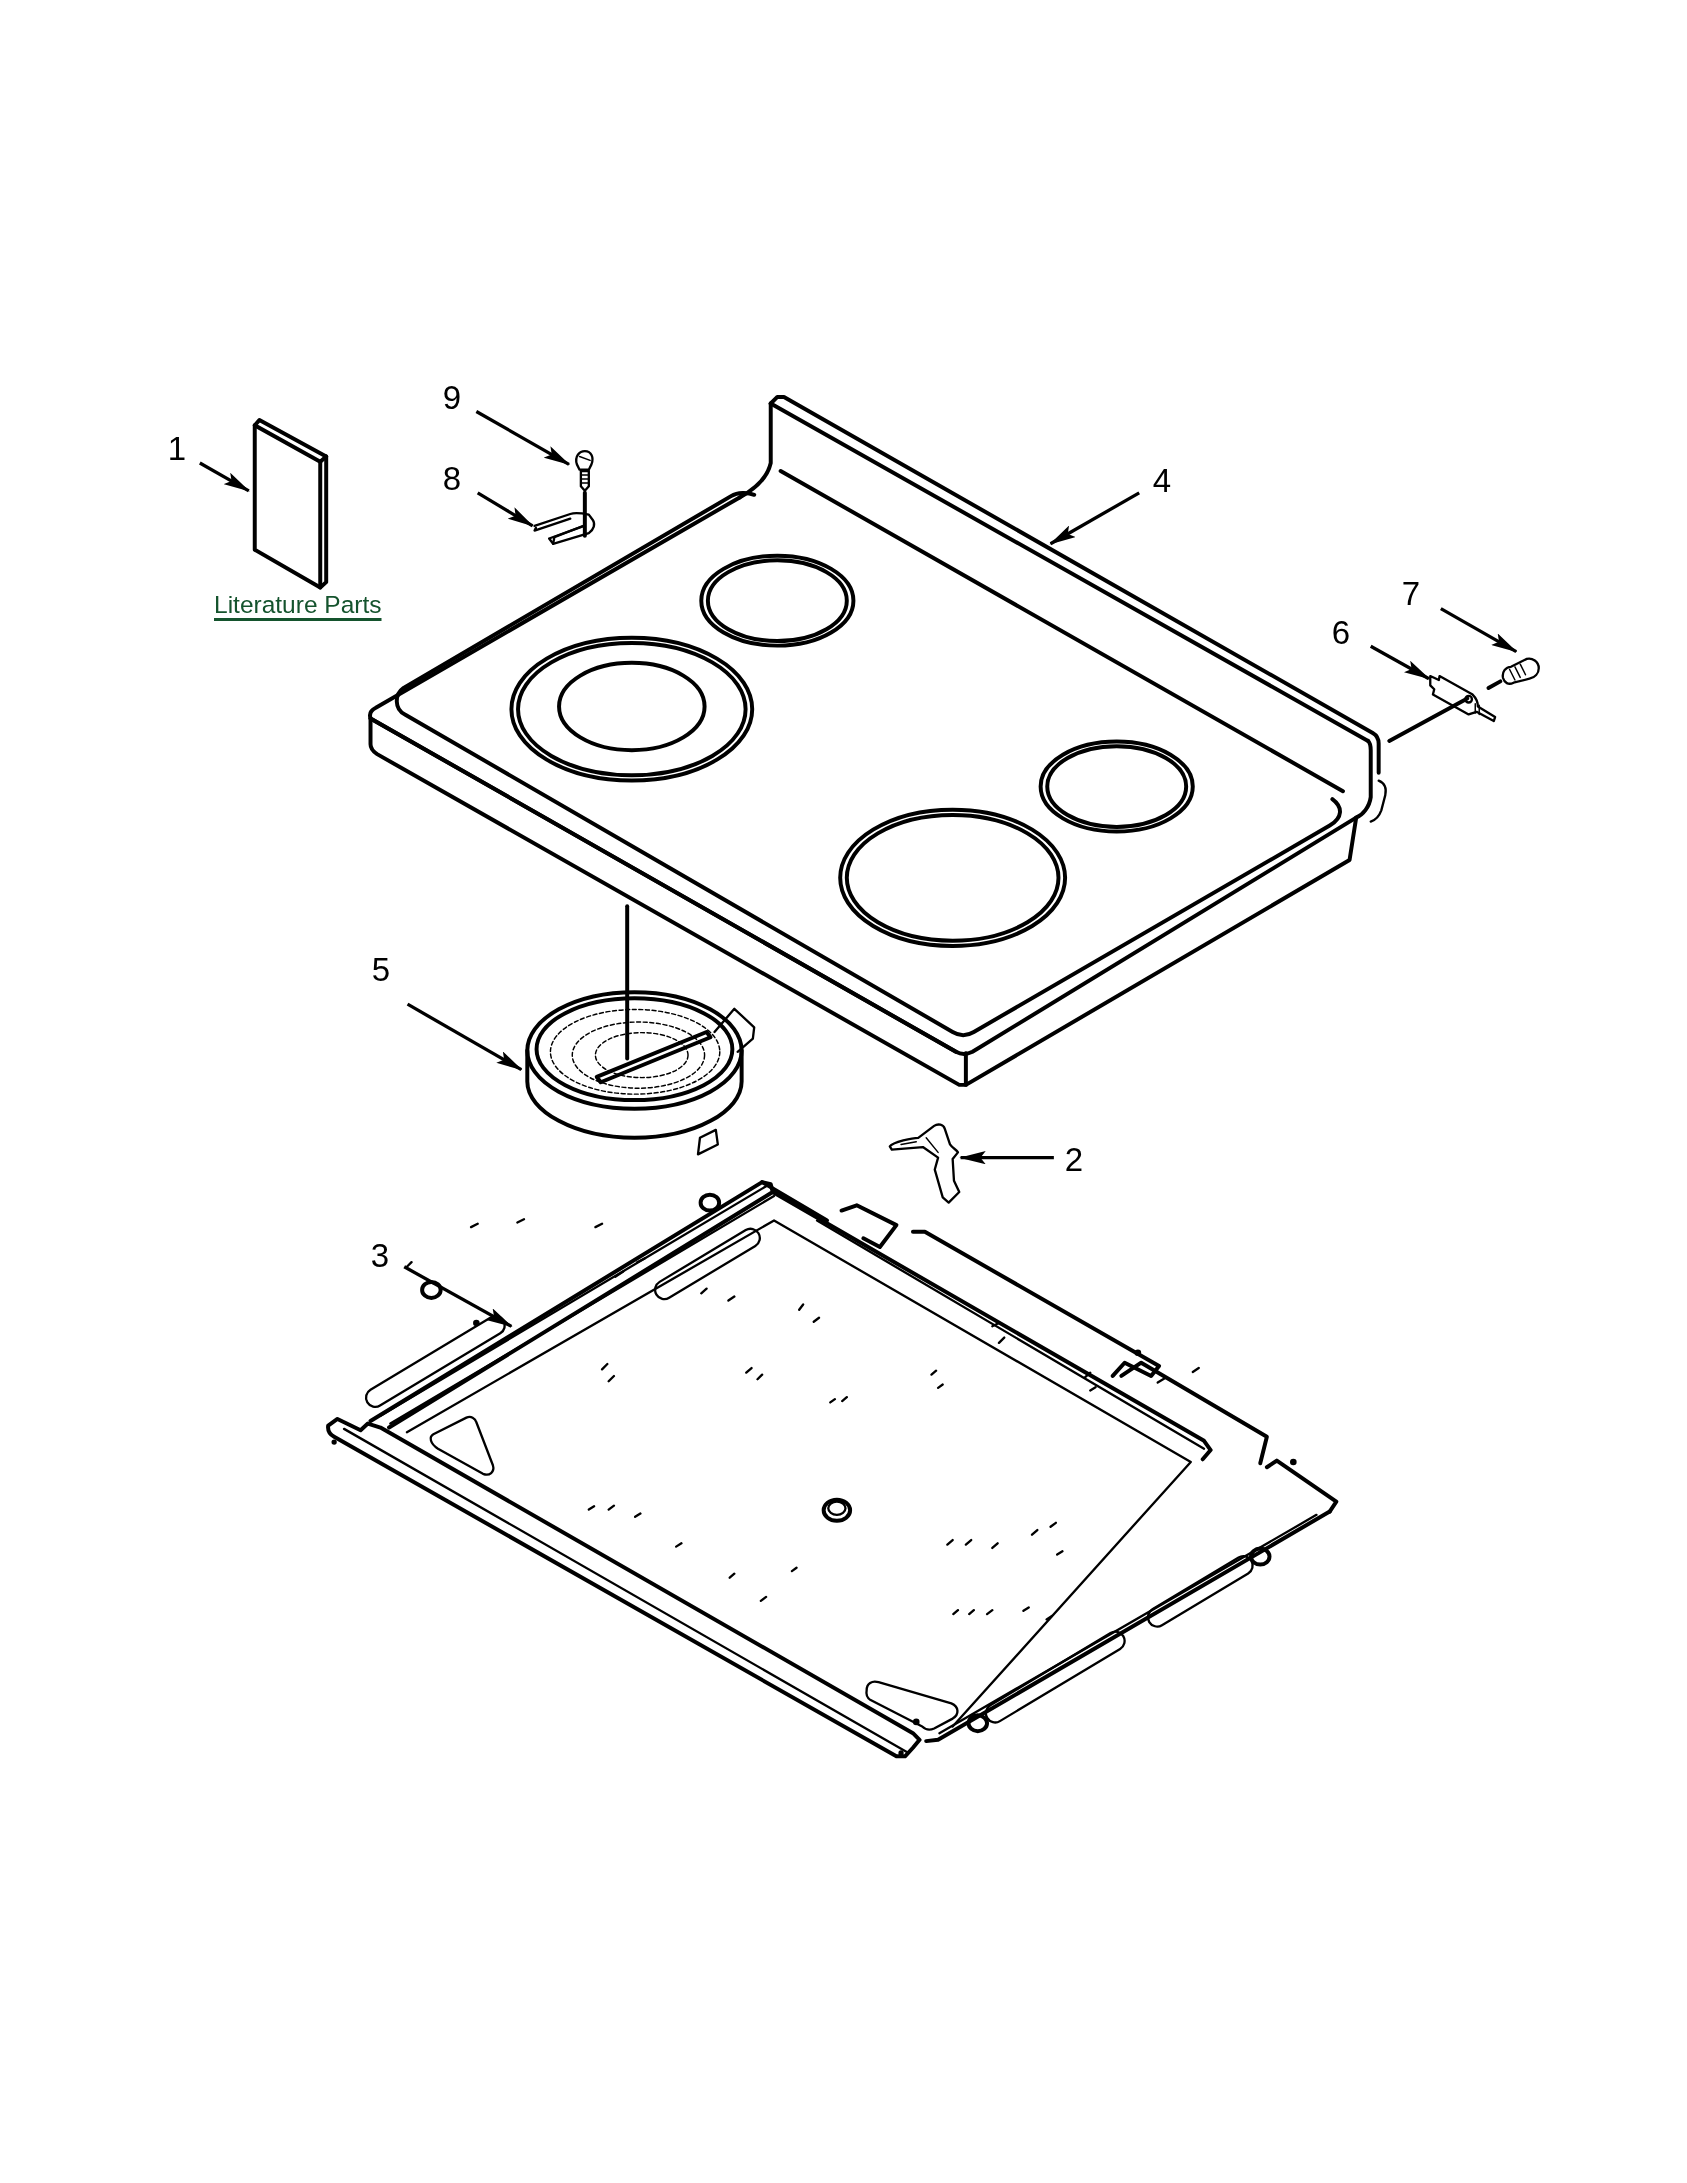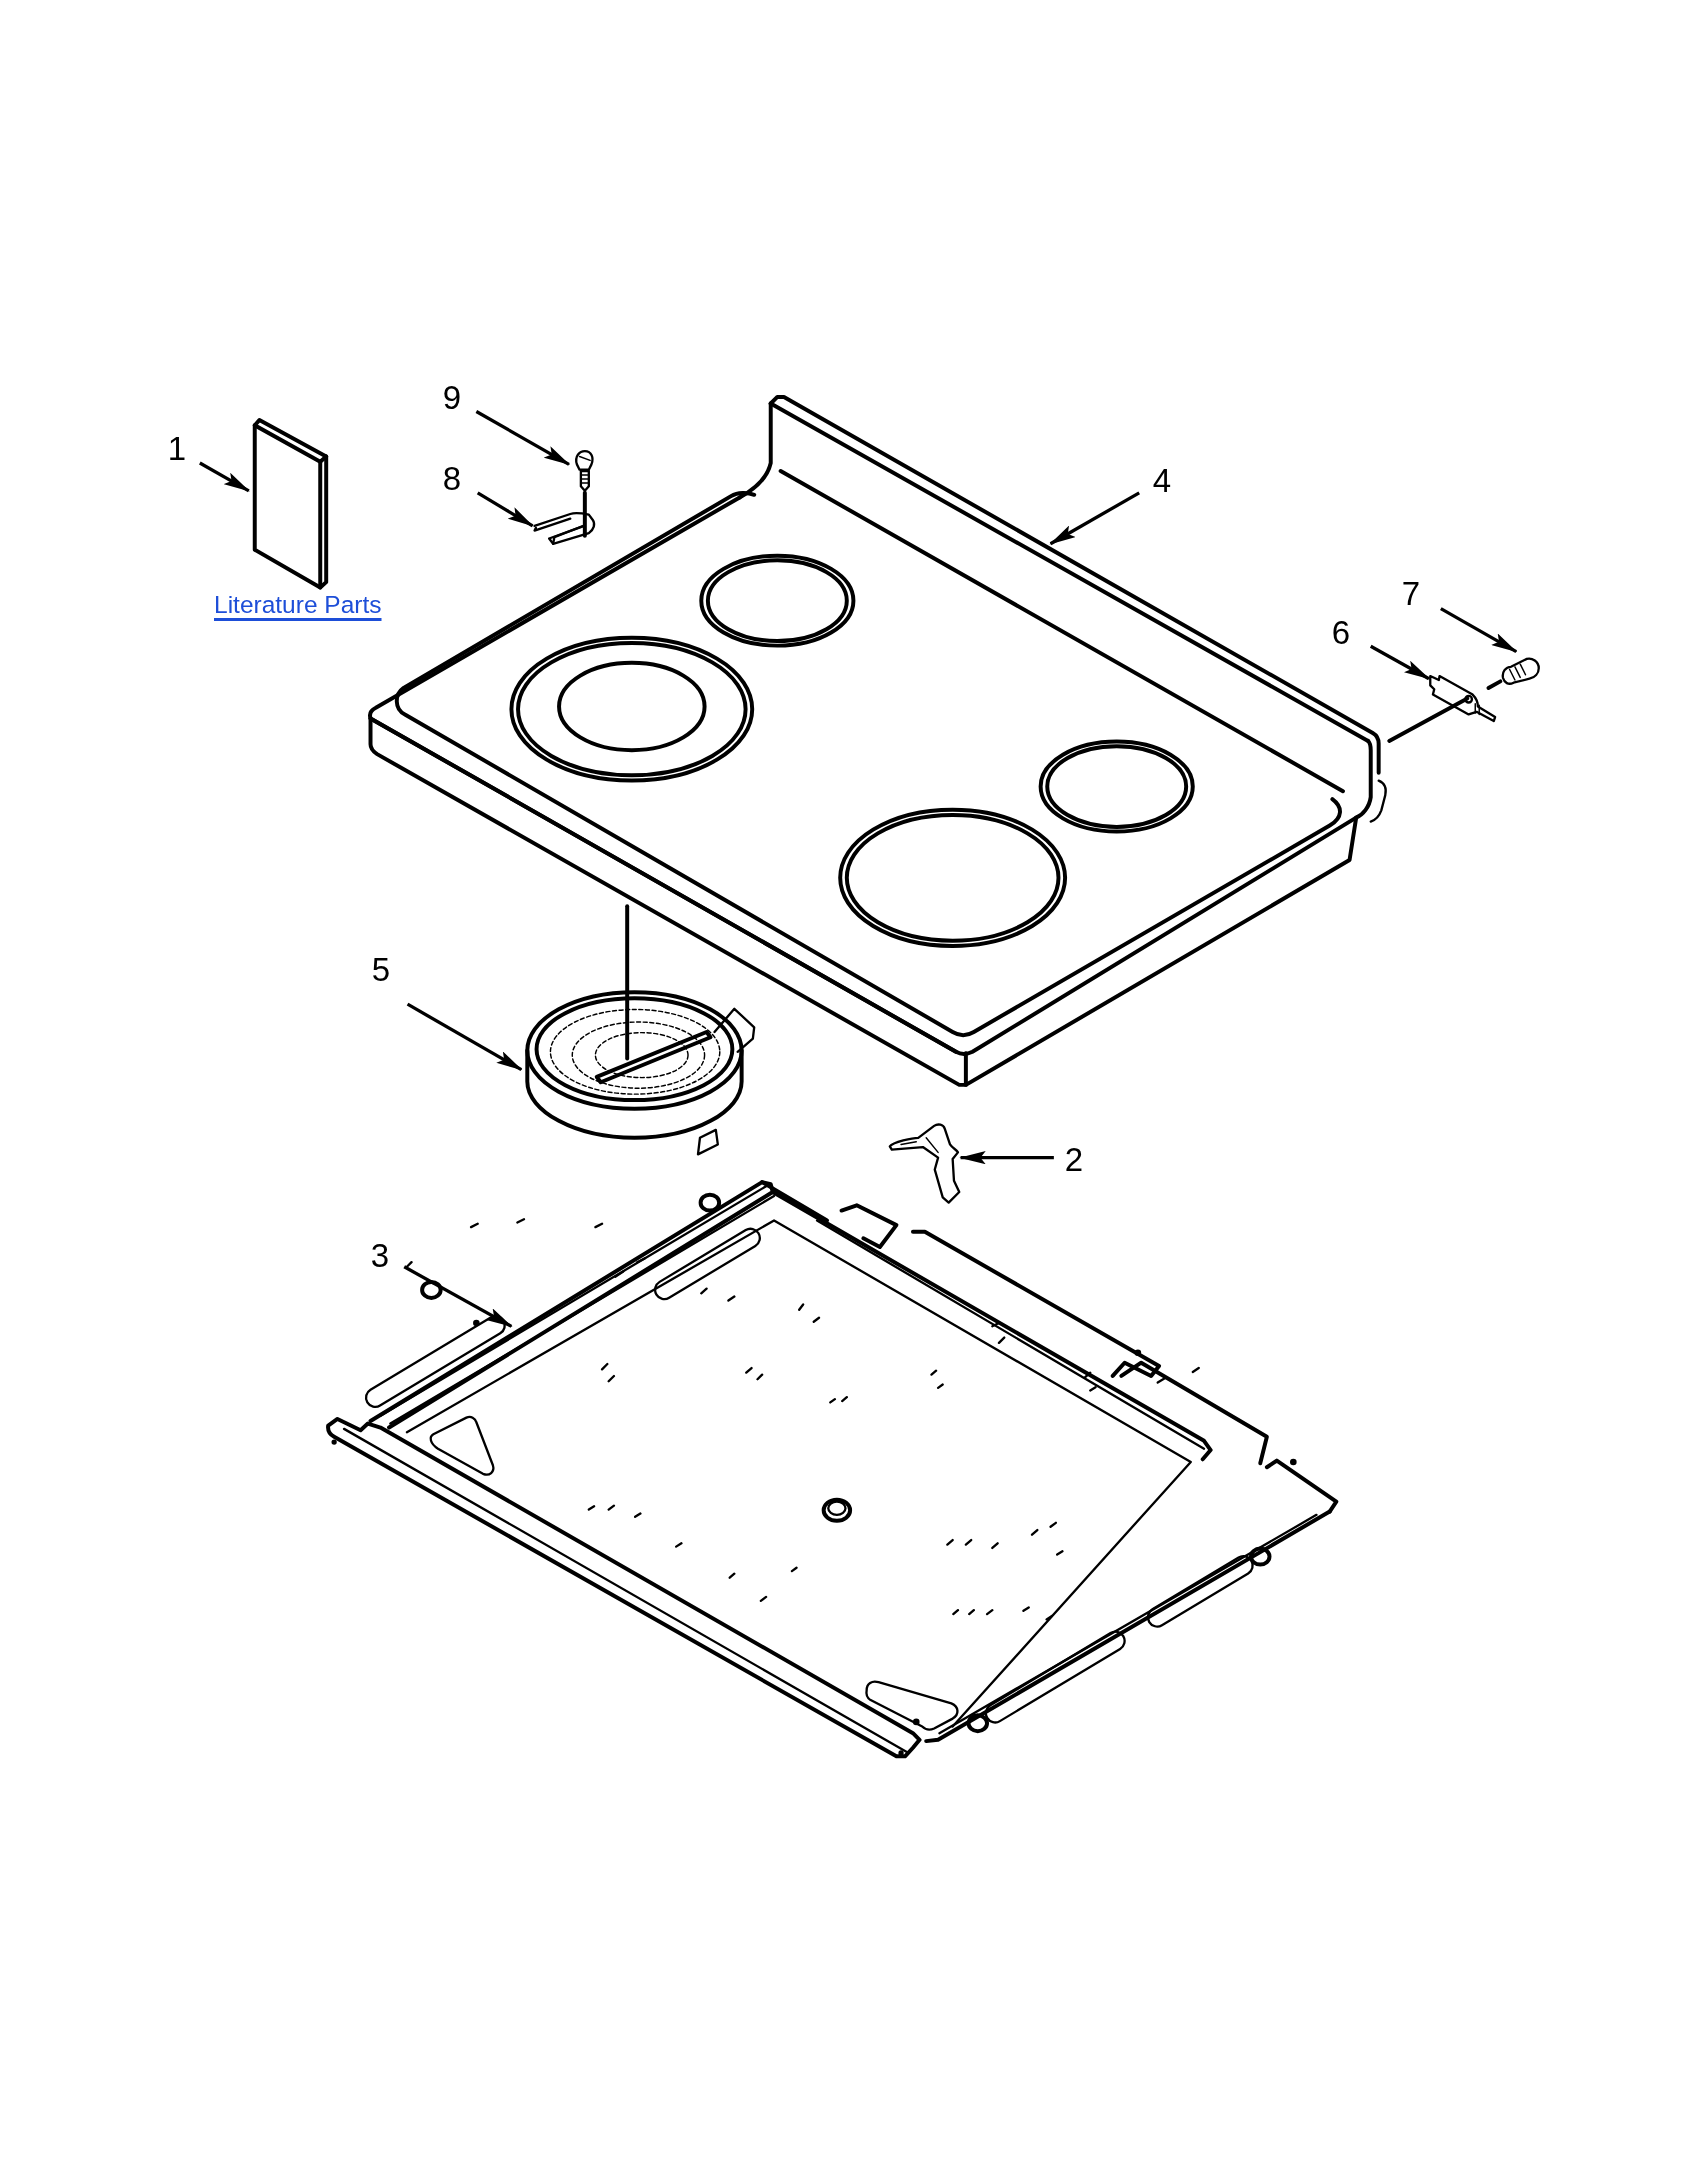--- a/index.html
+++ b/index.html
@@ -1,19 +1,19 @@
 <!DOCTYPE html>
 <html style="font-size:10.6px"><head>
   <meta charset="utf-8">
   <style>
     html, body { margin: 0; padding: 0; background: #ffffff; }
     body { width: 1687px; height: 2183px; position: relative; overflow: hidden; font-family: "Liberation Sans", sans-serif; }
     #diagram { position: absolute; left: 0; top: 0; width: 1687px; height: 2183px; }
     .callout { position: absolute; font-family: "Liberation Sans", sans-serif; font-size: 33px; color: #000; line-height: 1; transform: translate(-50%, -50%); }
-    .lit-label { position: absolute; font-family: "Liberation Sans", sans-serif; font-size: 24.5px; color: #1d4ed8; text-decoration: underline; text-decoration-thickness: 2.6px; text-underline-offset: 5.3px; line-height: 1; }
+    .lit-label { position: absolute; font-family: "Liberation Sans", sans-serif; font-size: 24.5px; color: #14532d; text-decoration: underline; text-decoration-thickness: 2.6px; text-underline-offset: 5.3px; line-height: 1; }
     svg .ln { fill: none; stroke: #000; stroke-width: 6; stroke-linejoin: round; stroke-linecap: round; }
     svg .thin { fill: none; stroke: #000; stroke-width: 3.5; stroke-linejoin: round; stroke-linecap: round; }
     svg .hair { fill: none; stroke: #000; stroke-width: 2.2; stroke-linejoin: round; stroke-linecap: round; }
     svg .arrow { fill: none; stroke: #000; stroke-width: 5; }
     svg .ahead { fill: #000; stroke: none; }
     svg .dot { fill: #000; }
   </style>
 </head>
 <body>
 

